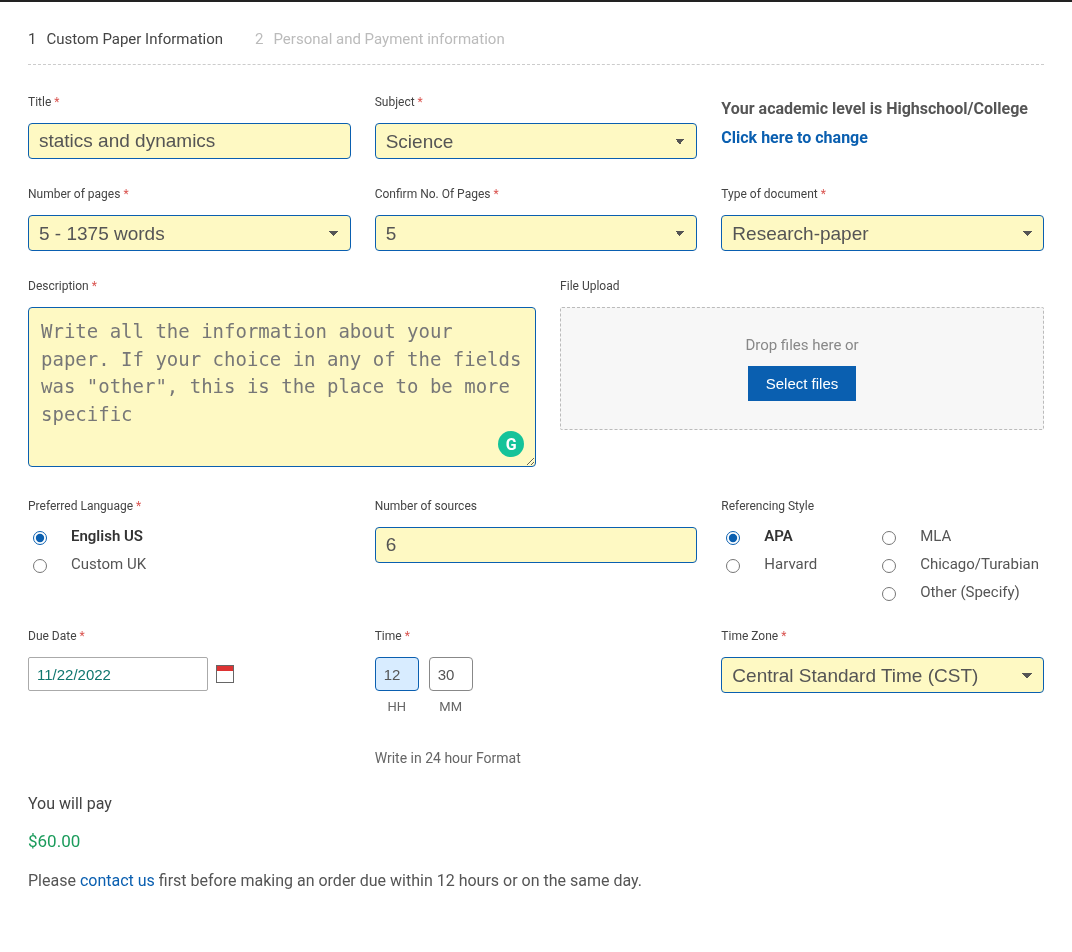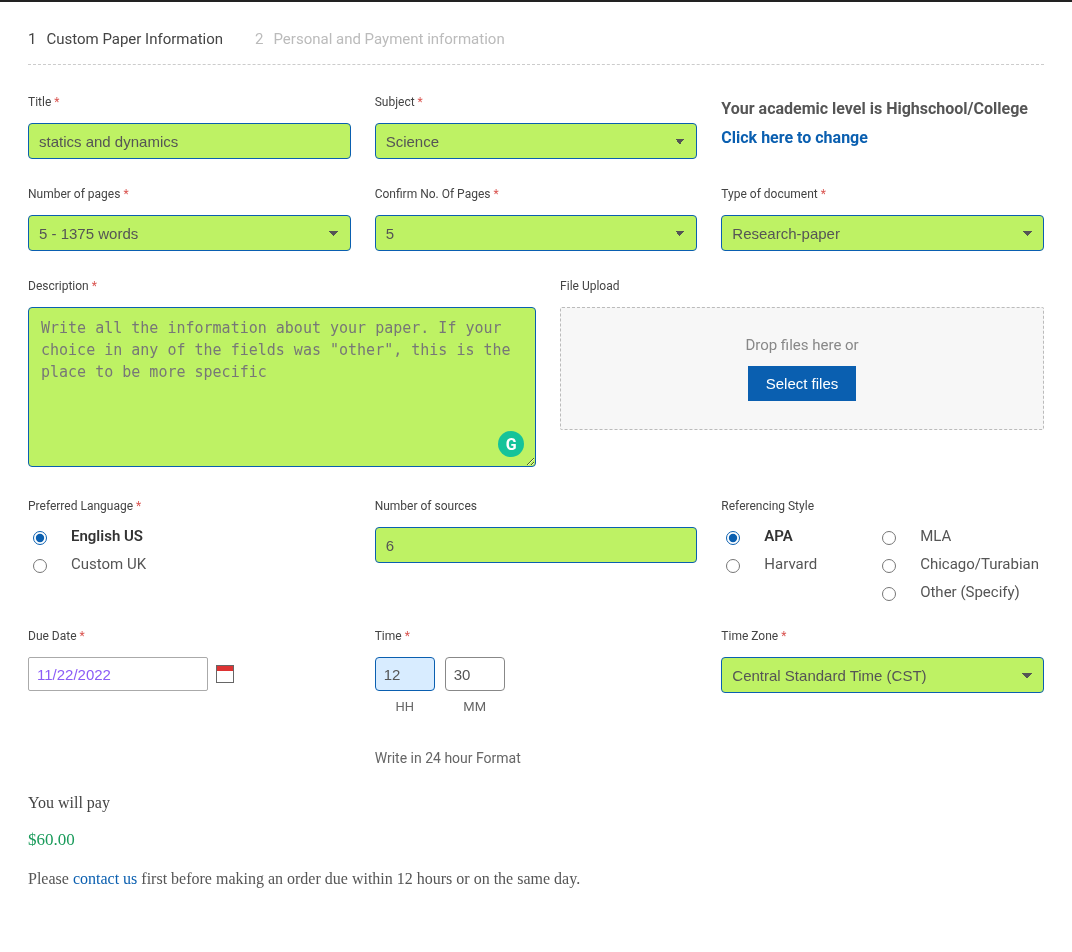--- a/index.html
+++ b/index.html
@@ -46,23 +46,23 @@
     font-size: 12px;
     margin-bottom: 14px;
   }
   .req { color: #d9534f; }
   .ctrl {
     width: 100%;
     height: 36px;
     padding: 6px 10px;
     border: 1px solid #0a5fb0;
     border-radius: 4px;
-    font-size: 15px;
+    font-size: 19px;
     color: #555;
-    background: #bef264;
+    background: #fef9c3;
   }
   select.ctrl {
     appearance: none;
     background-image: linear-gradient(45deg, transparent 50%, #555 50%), linear-gradient(135deg, #555 50%, transparent 50%);
     background-position: calc(100% - 16px) 15px, calc(100% - 11px) 15px;
     background-size: 5px 5px, 5px 5px;
     background-repeat: no-repeat;
     padding-right: 30px;
   }
   textarea.ctrl {
@@ -126,35 +126,35 @@
     font-weight: bold;
   }
   .date-wrap { display: flex; align-items: center; gap: 8px; }
   .date-input {
     width: 180px;
     height: 34px;
     padding: 4px 8px;
     border: 1px solid #aaa;
     border-radius: 2px;
     font-size: 15px;
-    color: #8b5cf6;
+    color: #0f766e;
     background: #fff;
   }
   .cal-icon {
     width: 18px; height: 18px;
     border: 1px solid #666;
     position: relative;
     display: inline-block;
     background: linear-gradient(#d33 0 5px, #fff 5px 100%);
     flex: none;
   }
   .time-pair { display: flex; gap: 10px; }
   .time-col { text-align: center; }
   .time-input {
-    width: 60px;
+    width: 44px;
     height: 34px;
     text-align: left;
     padding: 4px 8px;
     border: 1px solid #888;
     border-radius: 4px;
     font-size: 15px;
     color: #555;
     background: #fff;
   }
   .time-input.hl {
@@ -164,21 +164,21 @@
   .time-lbl {
     font-size: 13px;
     color: #666;
     margin-top: 8px;
   }
   .time-note {
     color: #666;
     font-size: 14px;
     margin-top: 36px;
   }
-  .paysec { margin-top: 28px; font-family: Liberation Serif, serif; }
+  .paysec { margin-top: 28px; }
   .paysec .h { color: #444; font-size: 16px; margin-bottom: 18px; }
   .price { color: #1a9b5b; font-size: 17px; margin-bottom: 20px; }
   .notice { color: #555; font-size: 16px; }
 </style>
 </head>
 <body>
 
 <div class="container">
 
   <div class="steps">

